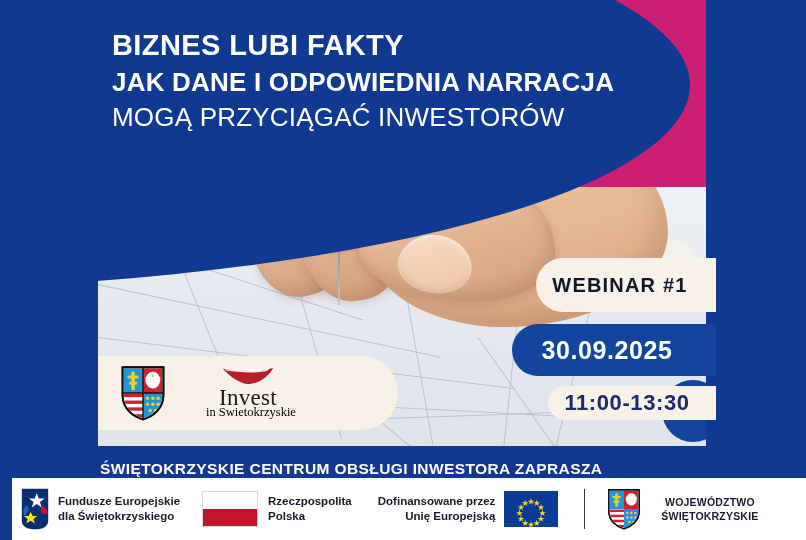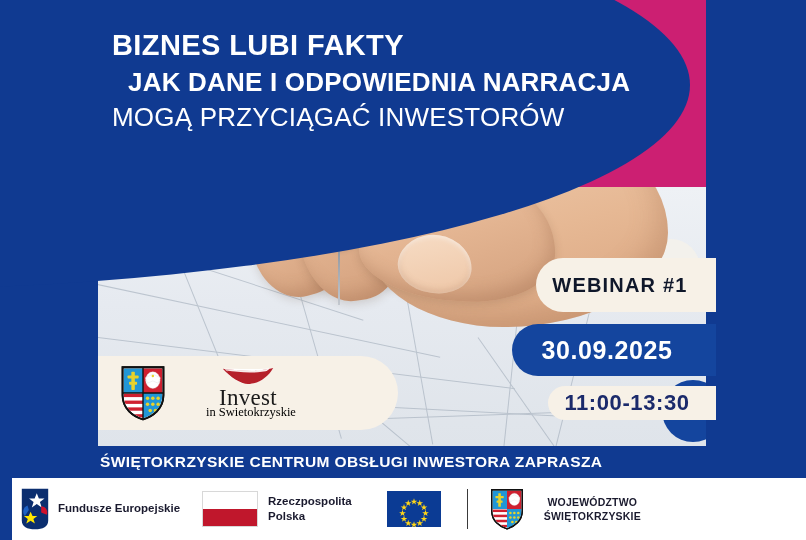--- a/index.html
+++ b/index.html
@@ -104,21 +104,21 @@
   }
   .headline {
     position: absolute;
     left: 112px; top: 28px;
     width: 600px;
     color: #ffffff;
     line-height: 1.18;
     letter-spacing: .2px;
   }
   .hl1 { font-size: 29px; font-weight: 800; letter-spacing: .4px; }
-  .hl2 { font-size: 26px; font-weight: 700; margin-top: 5px; margin-left: 16px; }
+  .hl2 { font-size: 26px; font-weight: 700; margin-top: 5px; }
   .hl3 { font-size: 26px; font-weight: 400; margin-top: 4px; }
 
   
   .badge {
     position: absolute;
     display: flex; align-items: center; justify-content: center;
     font-weight: 800;
     white-space: nowrap;
   }
   .badge-webinar {
@@ -166,21 +166,21 @@
     font-family: "Liberation Serif", serif;
     font-size: 12.5px; color: #000000;
     margin-top: -3px; align-self: flex-end; margin-right: -6px;
   }
 
   
   .strap {
     position: absolute; left: 0; top: 446px;
     width: 806px; height: 32px;
     background: #103a91;
-    display: flex; align-items: center;
+    display: flex; align-items: flex-end;
   }
   .strap-text {
     margin-left: 100px;
     color: #ffffff; font-size: 15.5px; font-weight: 800; letter-spacing: .4px;
   }
 
   
   .footer {
     position: absolute; left: 12px; top: 478px;
     width: 806px; height: 62px;
@@ -322,32 +322,37 @@
     <div class="f-item">
       <svg class="fe-mark" viewBox="0 0 34 50">
         <path d="M2 2 H32 V38 C32 45 26 48 17 48 C8 48 2 45 2 38 Z" fill="#0b2e6f"></path>
         <polygon points="19,7 21.4,13 27.8,13 22.6,17 24.6,23.2 19,19.4 13.4,23.2 15.4,17 10.2,13 16.6,13" fill="#ffffff"></polygon>
         <path d="M24 22 a7 7 0 0 1 6.5 9.5 L24 29 Z" fill="#d0112b"></path>
         <path d="M8.5 21 a7.5 7.5 0 0 0 -3 12 L10 26 Z" fill="#1d61c4"></path>
         <polygon points="12,28 14.2,33 19.6,33 15.2,36.4 16.9,41.6 12,38.4 7.1,41.6 8.8,36.4 4.4,33 9.8,33" fill="#ffe600"></polygon>
       </svg>
       <div class="f-label">
         <div>Fundusze Europejskie</div>
+        <div>dla Świętokrzyskiego</div>
       </div>
     </div>
 
     <div class="f-item">
       <div class="pl-flag"></div>
       <div class="f-label">
         <div>Rzeczpospolita</div>
         <div>Polska</div>
       </div>
     </div>
 
     <div class="f-item" style="margin-left:26px;">
+      <div class="f-label ta-right">
+        <div>Dofinansowane przez</div>
+        <div>Unię Europejską</div>
+      </div>
       <svg class="eu-flag" viewBox="0 0 60 40">
         <rect width="60" height="40" fill="#0b3b94"></rect>
         <g fill="#ffd617">
           <polygon points="30,8 30.9,10.7 33.7,10.7 31.4,12.4 32.3,15.1 30,13.4 27.7,15.1 28.6,12.4 26.3,10.7 29.1,10.7"></polygon>
           <polygon points="36.4,9.7 37.3,12.4 40.1,12.4 37.8,14.1 38.7,16.8 36.4,15.1 34.1,16.8 35,14.1 32.7,12.4 35.5,12.4"></polygon>
           <polygon points="41.1,14.4 42,17.1 44.8,17.1 42.5,18.8 43.4,21.5 41.1,19.8 38.8,21.5 39.7,18.8 37.4,17.1 40.2,17.1"></polygon>
           <polygon points="42.8,20.8 43.7,23.5 46.5,23.5 44.2,25.2 45.1,27.9 42.8,26.2 40.5,27.9 41.4,25.2 39.1,23.5 41.9,23.5"></polygon>
           <polygon points="41.1,27.2 42,29.9 44.8,29.9 42.5,31.6 43.4,34.3 41.1,32.6 38.8,34.3 39.7,31.6 37.4,29.9 40.2,29.9"></polygon>
           <polygon points="36.4,31.9 37.3,34.6 40.1,34.6 37.8,36.3 38.7,39 36.4,37.3 34.1,39 35,36.3 32.7,34.6 35.5,34.6"></polygon>
           <polygon points="30,33.6 30.9,36.3 33.7,36.3 31.4,38 32.3,40.7 30,39 27.7,40.7 28.6,38 26.3,36.3 29.1,36.3"></polygon>

